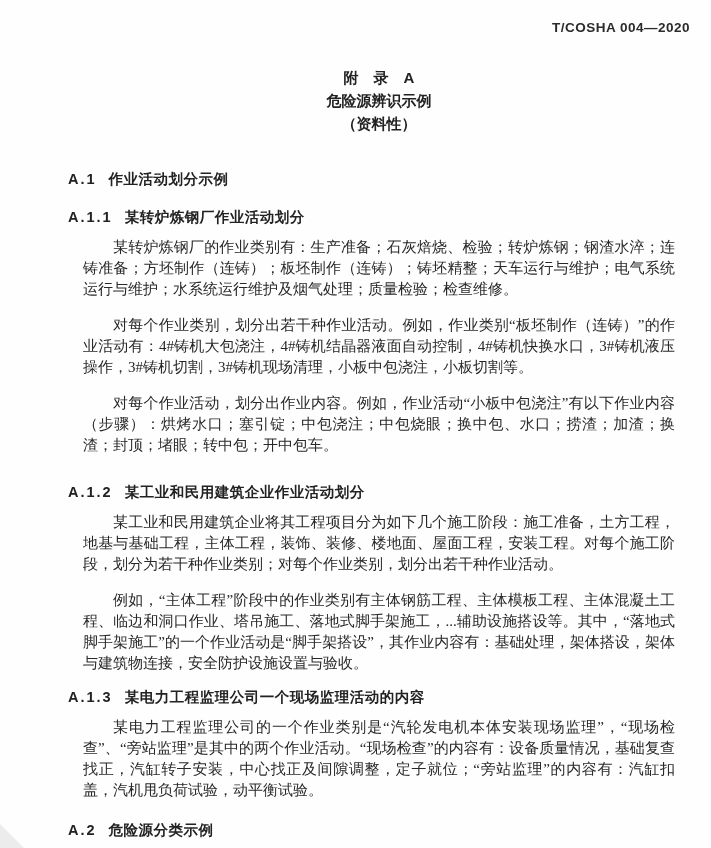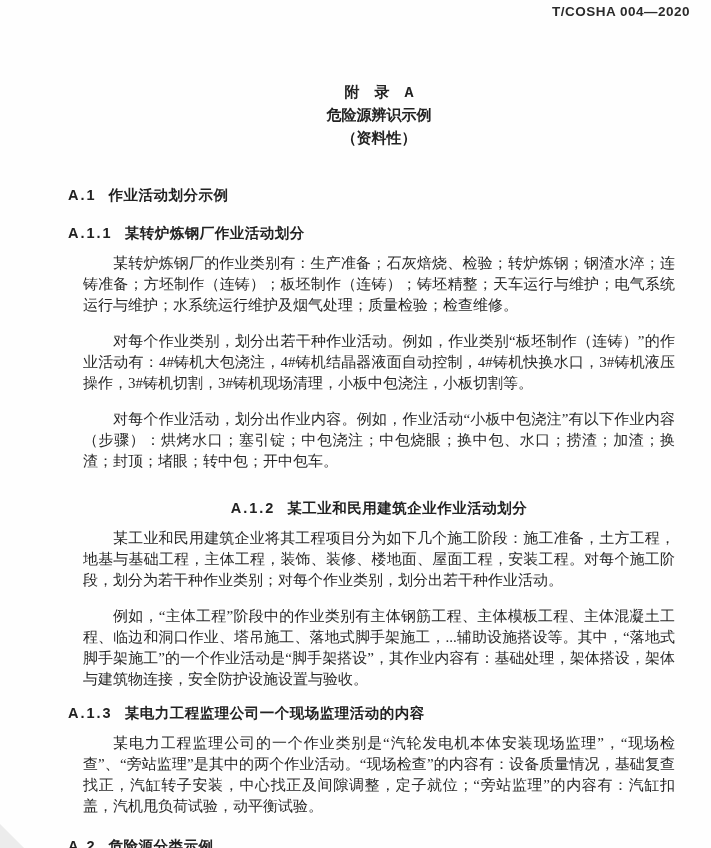--- a/index.html
+++ b/index.html
@@ -6,60 +6,60 @@
     margin: 0;
     padding: 0;
     background: #ffffff;
   }
   .page {
     position: relative;
     width: 711px;
     height: 848px;
     box-sizing: border-box;
     background: #fefefe;
-    padding: 4px 21px 0 68px;
+    padding: 20px 21px 0 68px;
     overflow: hidden;
     color: #262626;
     font-family: "Liberation Serif", "DejaVu Serif", serif;
   }
   
   .doc-ref {
     text-align: right;
     font-family: "Liberation Sans", "DejaVu Sans", sans-serif;
     font-weight: bold;
     font-size: 13.5px;
     line-height: 16px;
     letter-spacing: 0.5px;
     color: #2b2b2b;
   }
   
   .title-block {
-    margin-top: 62px;
+    margin-top: 30px;
     text-align: center;
-    font-family: Liberation Mono, monospace;
+    font-family: Liberation Sans, sans-serif;
     font-weight: bold;
     font-size: 15px;
     line-height: 23px;
     color: #222;
   }
   .title-block .t-line { display: block; }
   
   .h1, .h2 {
     font-family: "Liberation Sans", "DejaVu Sans", sans-serif;
     font-weight: bold;
     font-size: 14.5px;
     line-height: 16px;
     color: #222;
     white-space: nowrap;
   }
   .hnum { letter-spacing: 2px; }
   .htitle { margin-left: 12px; letter-spacing: 0.5px; }
   .h1-a1  { margin-top: 36px; }
   .h2-a11 { margin-top: 22px; }
-  .h2-a12 { margin-top: 28px; text-align: center; }
+  .h2-a12 { margin-top: 28px; }
   .h2-a13 { margin-top: 9px; }
   .h1-a2  { margin-top: 21px; }
   .h2-a21 { margin-top: 26px; }
   
   p.body {
     margin: 15px;
     font-size: 15px;
     line-height: 21px;
     text-align: justify;
     text-align-last: left;

